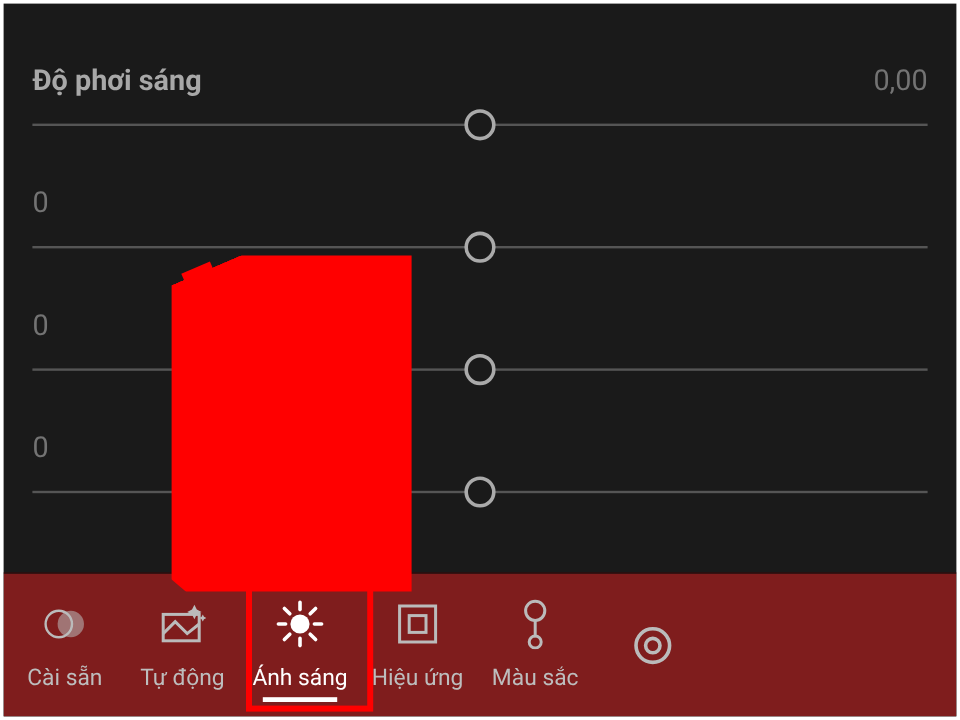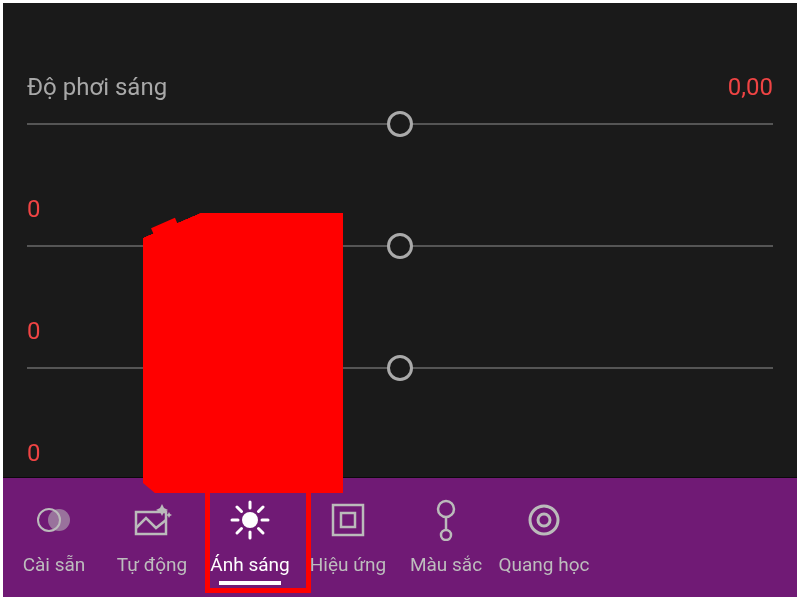--- a/index.html
+++ b/index.html
@@ -19,27 +19,26 @@
   }
   .slider-header {
     display: flex;
     justify-content: space-between;
     align-items: baseline;
     margin-bottom: 22px;
   }
   .slider-label {
     font-size: 24px;
     color: #a8a8a8;
-    font-weight: 400;
+    font-weight: 700;
   }
   .slider-value {
     font-size: 24px;
-    color: #ef4444;
+    color: #737373;
     font-weight: 400;
-    margin-top: 20px;
   }
   .slider-track {
     position: relative;
     height: 2px;
     background: #555;
     width: 100%;
   }
   .slider-thumb {
     position: absolute;
     top: 50%;
@@ -50,21 +49,21 @@
     border-radius: 50%;
     background: #1a1a1a;
     transform: translate(-50%, -50%);
   }
   .toolbar {
     position: absolute;
     bottom: 0;
     left: 0;
     right: 0;
     height: 120px;
-    background: #701a75;
+    background: #7f1d1d;
     display: flex;
     align-items: center;
     padding: 0 2px;
     border-top: 1px solid #0a0a0a;
   }
   .tool {
     flex: 0 0 auto;
     width: 98px;
     height: 110px;
     display: flex;
@@ -219,21 +218,20 @@
   </div>
 
 
   <div class="tool">
     <span class="icon">
       <svg width="36" height="36" viewBox="0 0 36 36">
         <circle cx="18" cy="18" r="14" fill="none" stroke="#bbb" stroke-width="3"></circle>
         <circle cx="18" cy="18" r="6" fill="none" stroke="#bbb" stroke-width="3"></circle>
       </svg>
     </span>
-    <span class="lbl">Quang học</span>
   </div>
 
 
 </div>
 
 <svg class="arrow-svg" style="left:140px; top:210px; width:200px; height:280px;" viewBox="0 0 200 280">
   <defs>
     <marker id="ah" markerWidth="18" markerHeight="18" refX="9" refY="9" orient="auto">
       <polygon points="0,0 18,9 0,18" fill="#ff0000"></polygon>
     </marker>

